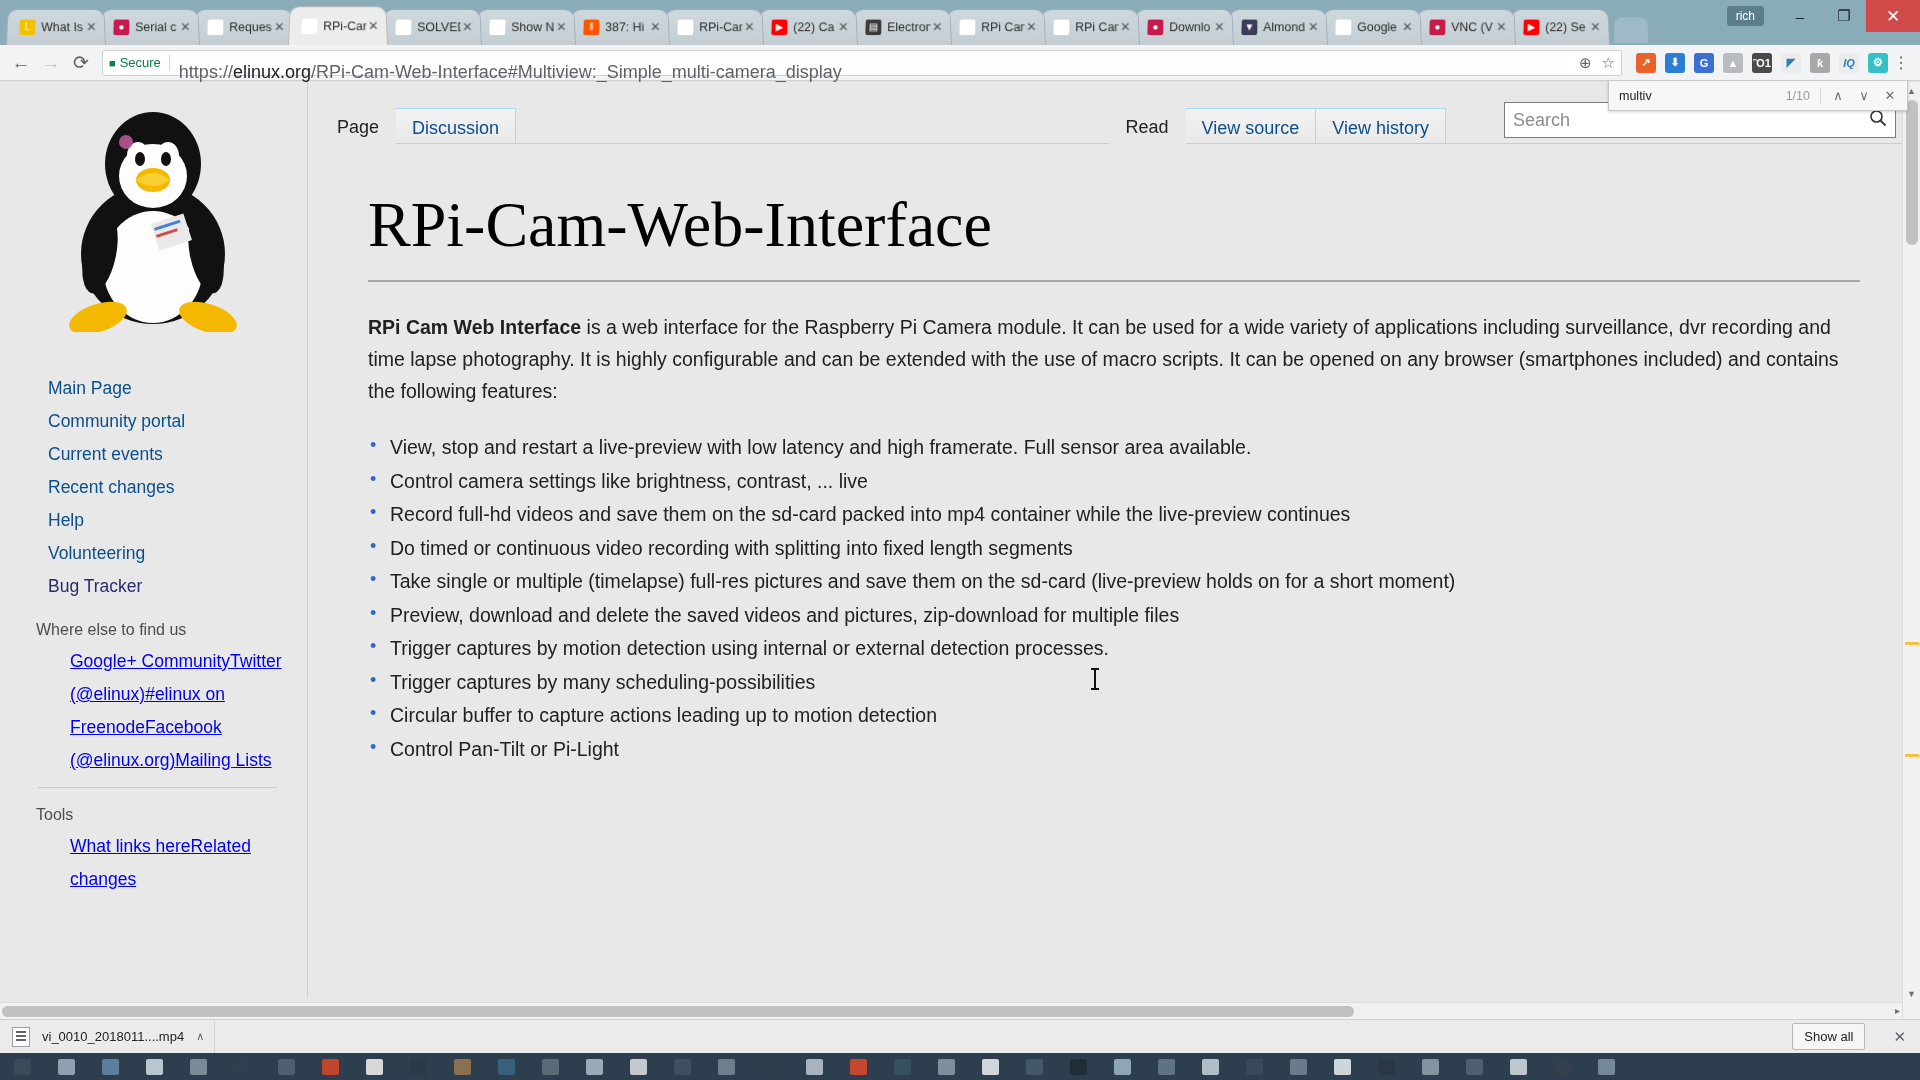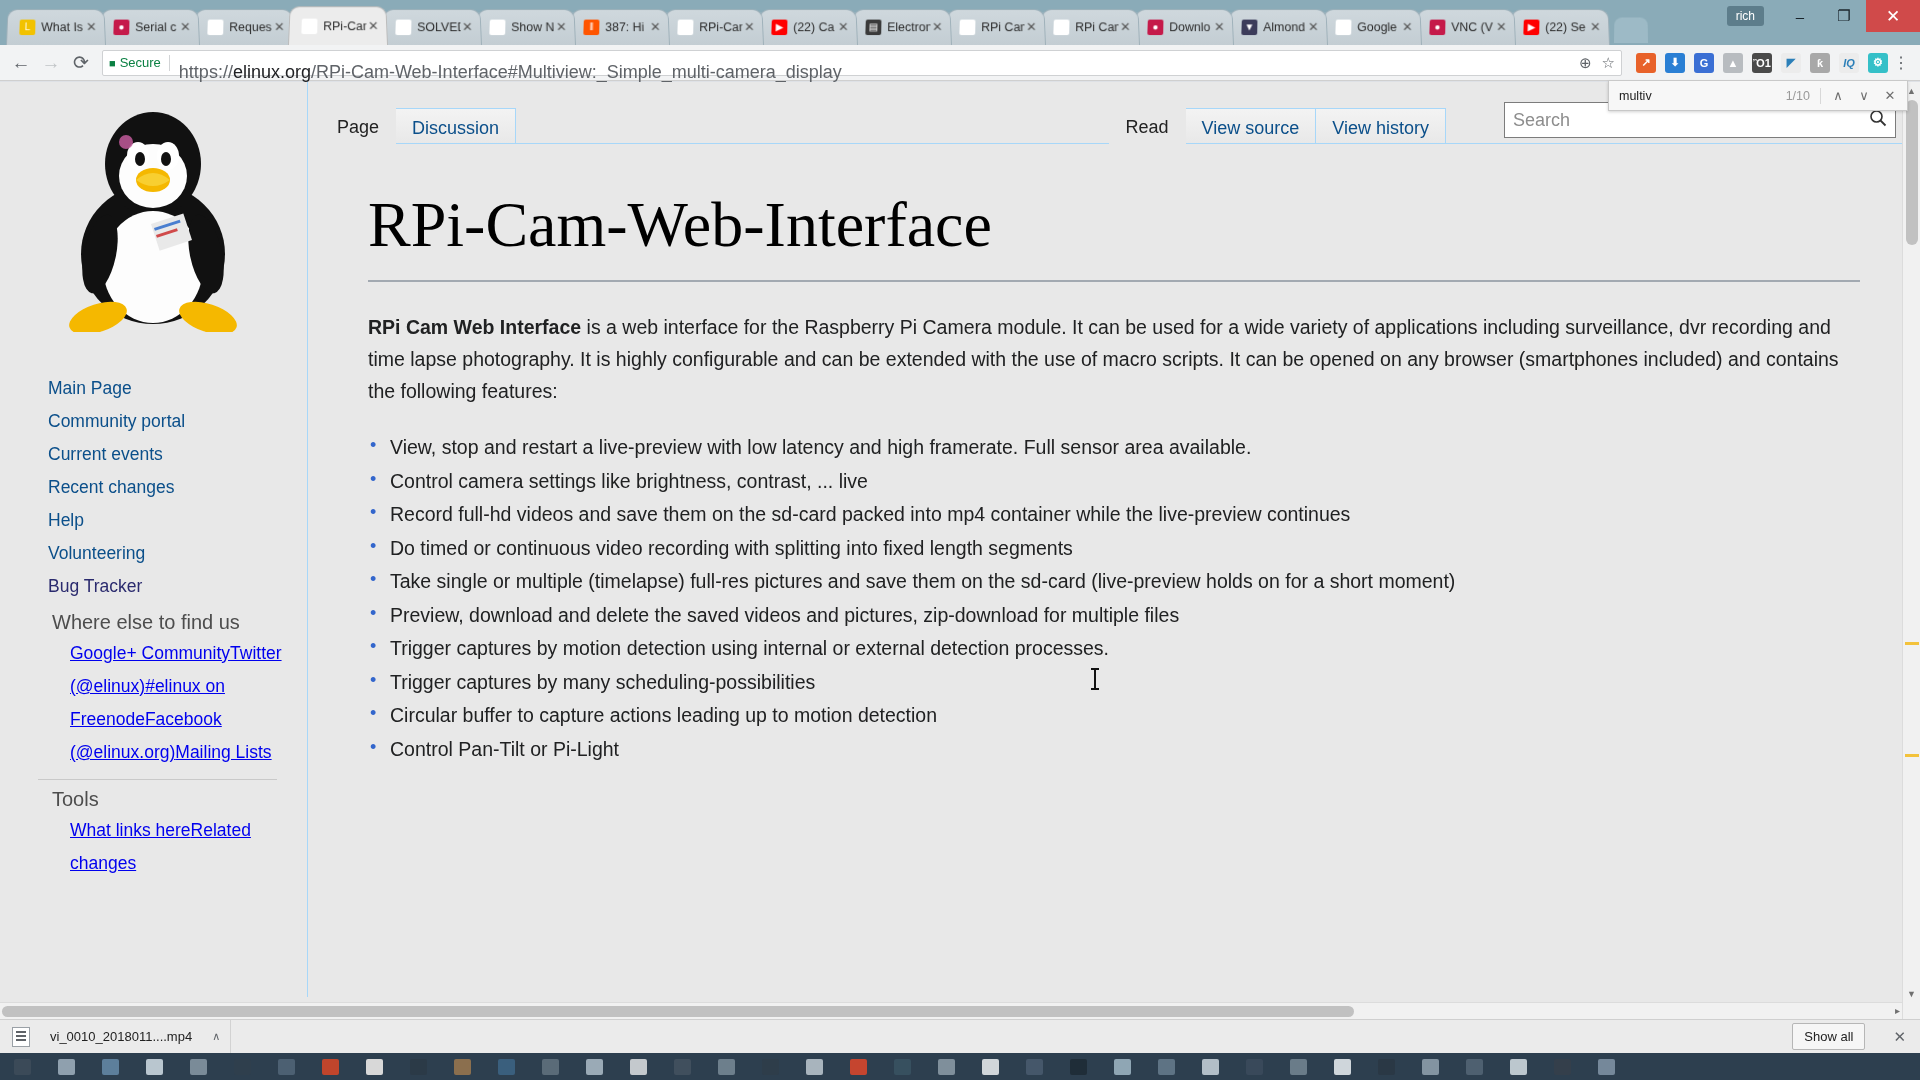--- a/index.html
+++ b/index.html
@@ -121,22 +121,22 @@
   .sidebar { width: 307px; flex:0 0 307px; padding-top: 14px; }
   .logo-wrap { display:flex; justify-content:center; padding: 8px 0 40px; }
   .tux { width: 195px; height: 228px; position:relative; }
   .navlist { padding-left: 48px; }
   .navlist a {
     display:block; color:#0b4f8a; font-size:17.5px; line-height: 33px;
     text-decoration:none; white-space:nowrap;
   }
   .navlist a.visited { color:#2a2a6e; }
   .nav-h {
-    color:#4d4d4d; font-size:20px; line-height:30px;
-    padding-left: 52px; margin-top: 4px;
+    color:#4d4d4d; font-size:16px; line-height:30px;
+    padding-left: 36px; margin-top: 12px;
   }
   .nav-sub { padding-left: 70px; }
   .nav-sub a { font-size:17.5px; line-height: 33px; }
   .nav-divider { height:1px; background:#c9c9c9; margin: 10px 30px 0 38px; }
 
   
   .content { flex:1 1 auto; border-left:1px solid #a7d7f9; min-height: 915px;
              background:#e8e8e8; position:relative; }
   .ptab {
     font-size: 18px; padding: 10px 16px 7px; color:#0b4f8a;
@@ -198,21 +198,21 @@
              font-size:9px; color:#707070; }
   .vscroll .up { top:0; } .vscroll .down { bottom:17px; }
   .vscroll .vthumb { position:absolute; left:3px; top:18px; width:12px; height:145px;
                      background:#c1c1c1; border-radius:6px; }
   .vscroll .mark { position:absolute; left:2px; width:14px; height:3px; background:#f3c23b;}
 
   
   .shelf { position:absolute; left:0; right:0; bottom:27px; height:34px;
            background:#ebebeb; border-top:1px solid #cfcfcf;
            display:flex; align-items:center; padding: 0 8px; }
-  .dl-item { display:flex; align-items:center; gap:20px; padding: 0 10px 0 4px;
+  .dl-item { display:flex; align-items:center; gap:12px; padding: 0 10px 0 4px;
              border-right:1px solid #d2d2d2; height:34px; }
   .dl-ico { width:18px; height:20px; background:#fff; border:1px solid #9aa0a6;
             position:relative; }
   .dl-ico:after { content:""; position:absolute; inset:3px 3px auto 3px; height:2px;
             background:#5f6368; box-shadow:0 4px 0 #5f6368, 0 8px 0 #5f6368; }
   .dl-name { font-size:13px; color:#222; }
   .dl-caret { font-size:11px; color:#5f6368; }
   .shelf-right { margin-left:auto; display:flex; align-items:center; gap:28px; }
   .showall { border:1px solid #b6b6b6; background:#f6f6f6; border-radius:2px;
              font-size:13px; padding:5px 11px; color:#222; }

